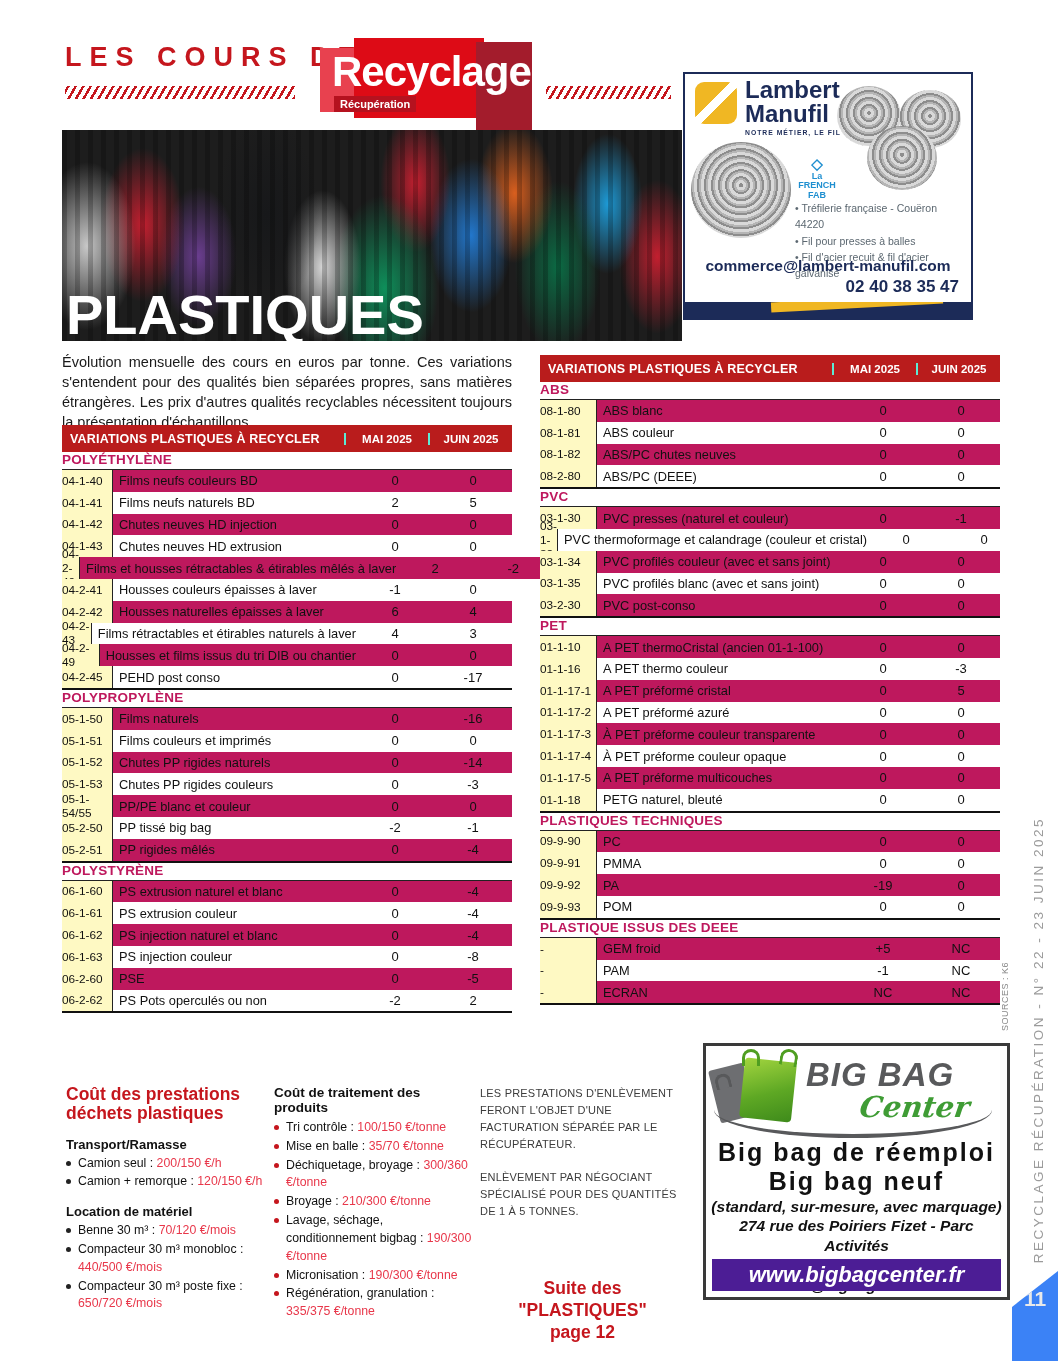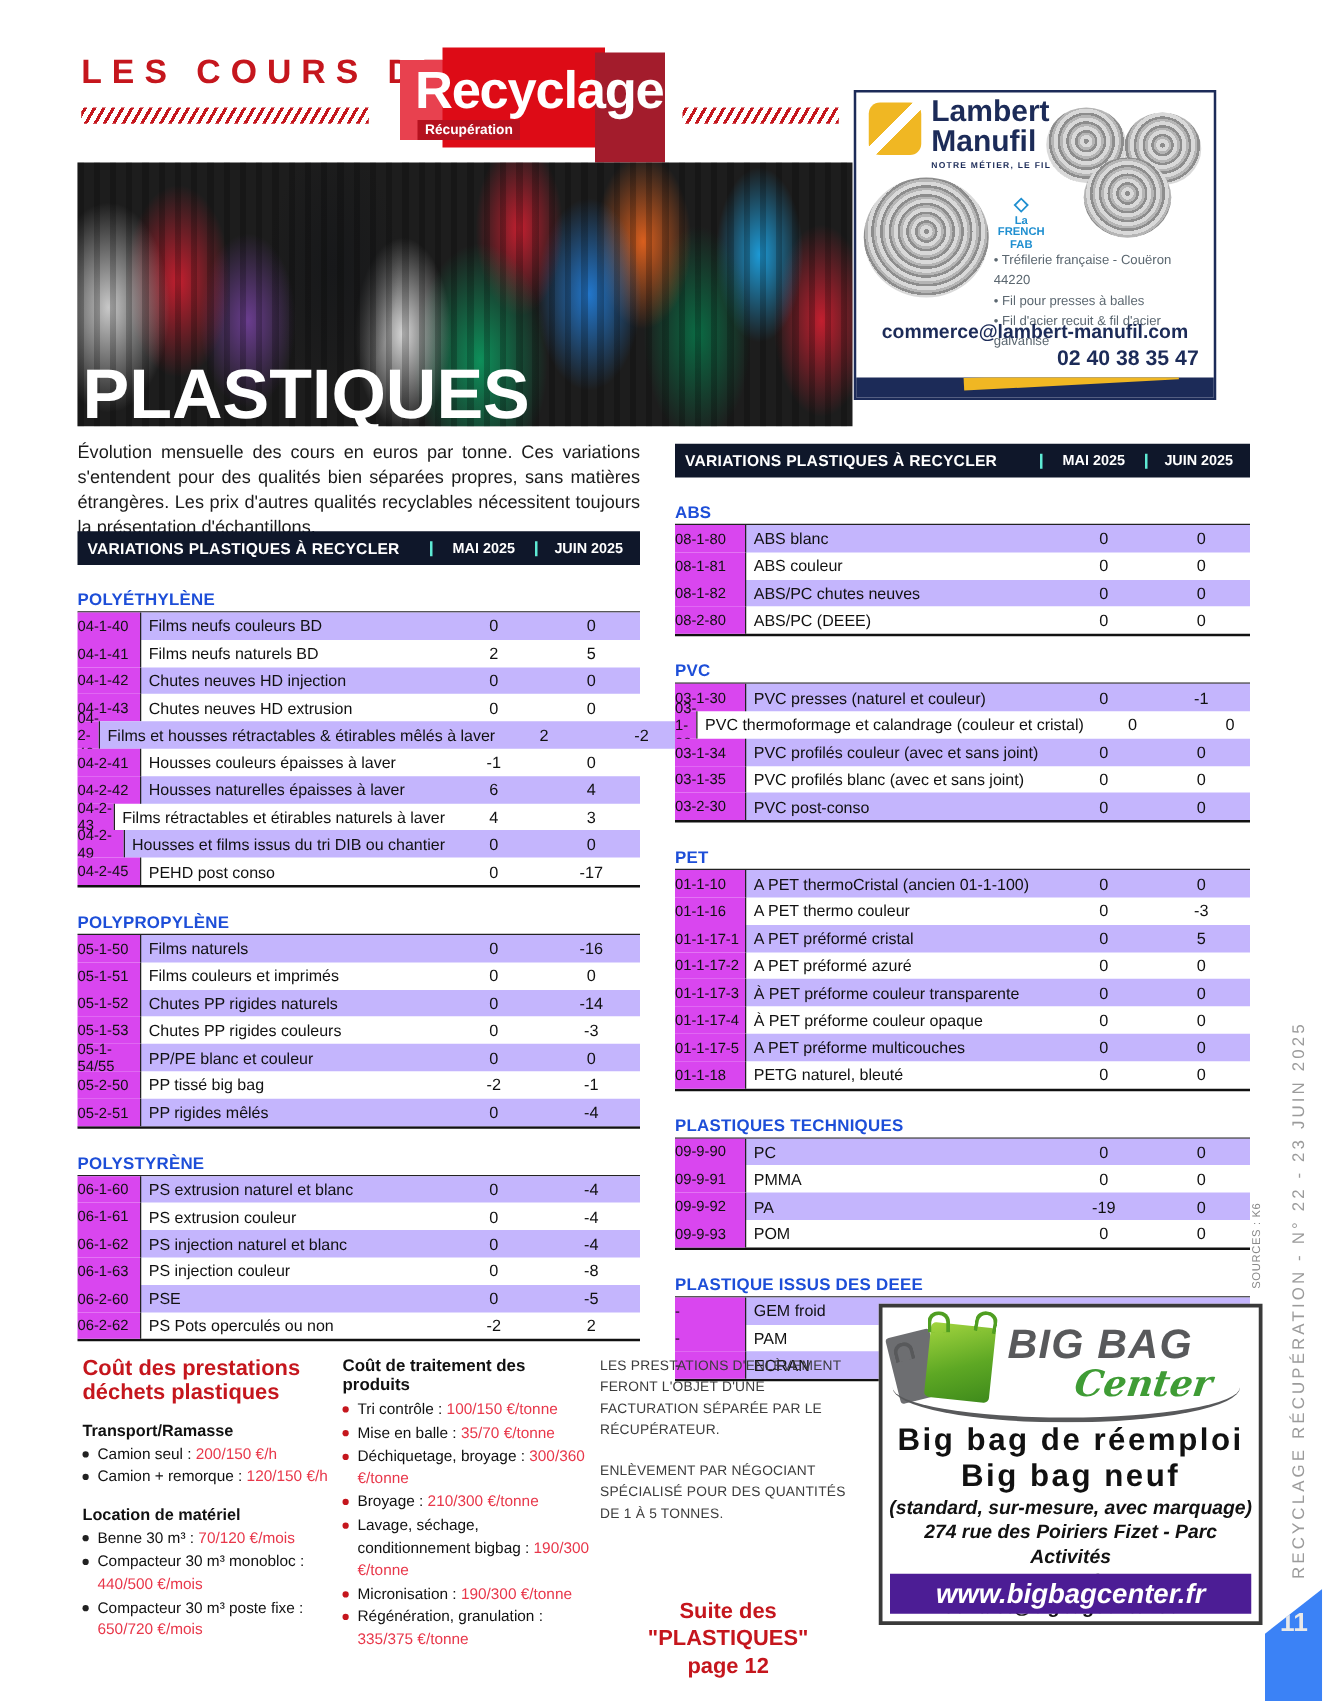--- a/index.html
+++ b/index.html
@@ -72,32 +72,32 @@
       letter-spacing:0px;z-index:5;}
 
   
   .intro{position:absolute;left:62px;top:352px;width:450px;margin:0;font-size:14.5px;
          line-height:1.38;text-align:justify;color:#1a1a1a;}
 
   
   .dtable{position:absolute;box-sizing:border-box;}
   .left-table{left:62px;top:425px;width:450px;}
   .right-table{left:540px;top:355px;width:460px;}
-  .thead{display:flex;align-items:center;height:27px;background:#0f172a;color:#fff;
+  .thead{display:flex;align-items:center;height:27px;background:#b91c1c;color:#fff;
          font-weight:bold;font-size:12.5px;}
   .thead .ht{flex:1;padding-left:8px;letter-spacing:.2px;}
   .thead .hval{width:82px;text-align:center;border-left:2px solid #5eead4;font-size:11.5px;}
-  .sec-title{font-size:13.5px;font-weight:900;letter-spacing:.2px;padding:20px 0 2px 0;
-             color:#1d4ed8;text-transform:uppercase;}
+  .sec-title{font-size:13.5px;font-weight:900;letter-spacing:.2px;padding:0 0 2px 0;
+             color:#be185d;text-transform:uppercase;}
   .sec-body{border-top:1.5px solid #222;border-bottom:2.5px solid #111;}
   .trow{display:flex;height:21.8px;align-items:stretch;font-size:12.8px;}
-  .tcode{width:50px;display:flex;align-items:center;background:#d946ef;font-size:11.8px;}
+  .tcode{width:50px;display:flex;align-items:center;background:#fef9c3;font-size:11.8px;}
   .right-table .tcode{width:56px;}
   .trow-body{flex:1;display:flex;align-items:center;border-left:1.5px solid #222;}
-  .trow-body.shade{background:#c4b5fd;}
+  .trow-body.shade{background:#be185d;}
   .tlabel{flex:1;padding-left:6px;white-space:nowrap;overflow:hidden;}
   .tval{width:78px;text-align:center;font-size:13px;}
   .sources{position:absolute;left:1000px;top:962px;writing-mode:vertical-rl;
            transform:rotate(180deg);font-size:9px;color:#888;letter-spacing:.5px;}
 
   
   .fcol{position:absolute;top:1085px;}
   .fcol1{left:66px;width:200px;}
   .fcol2{left:274px;width:202px;}
   .fcol3{left:480px;width:205px;}

